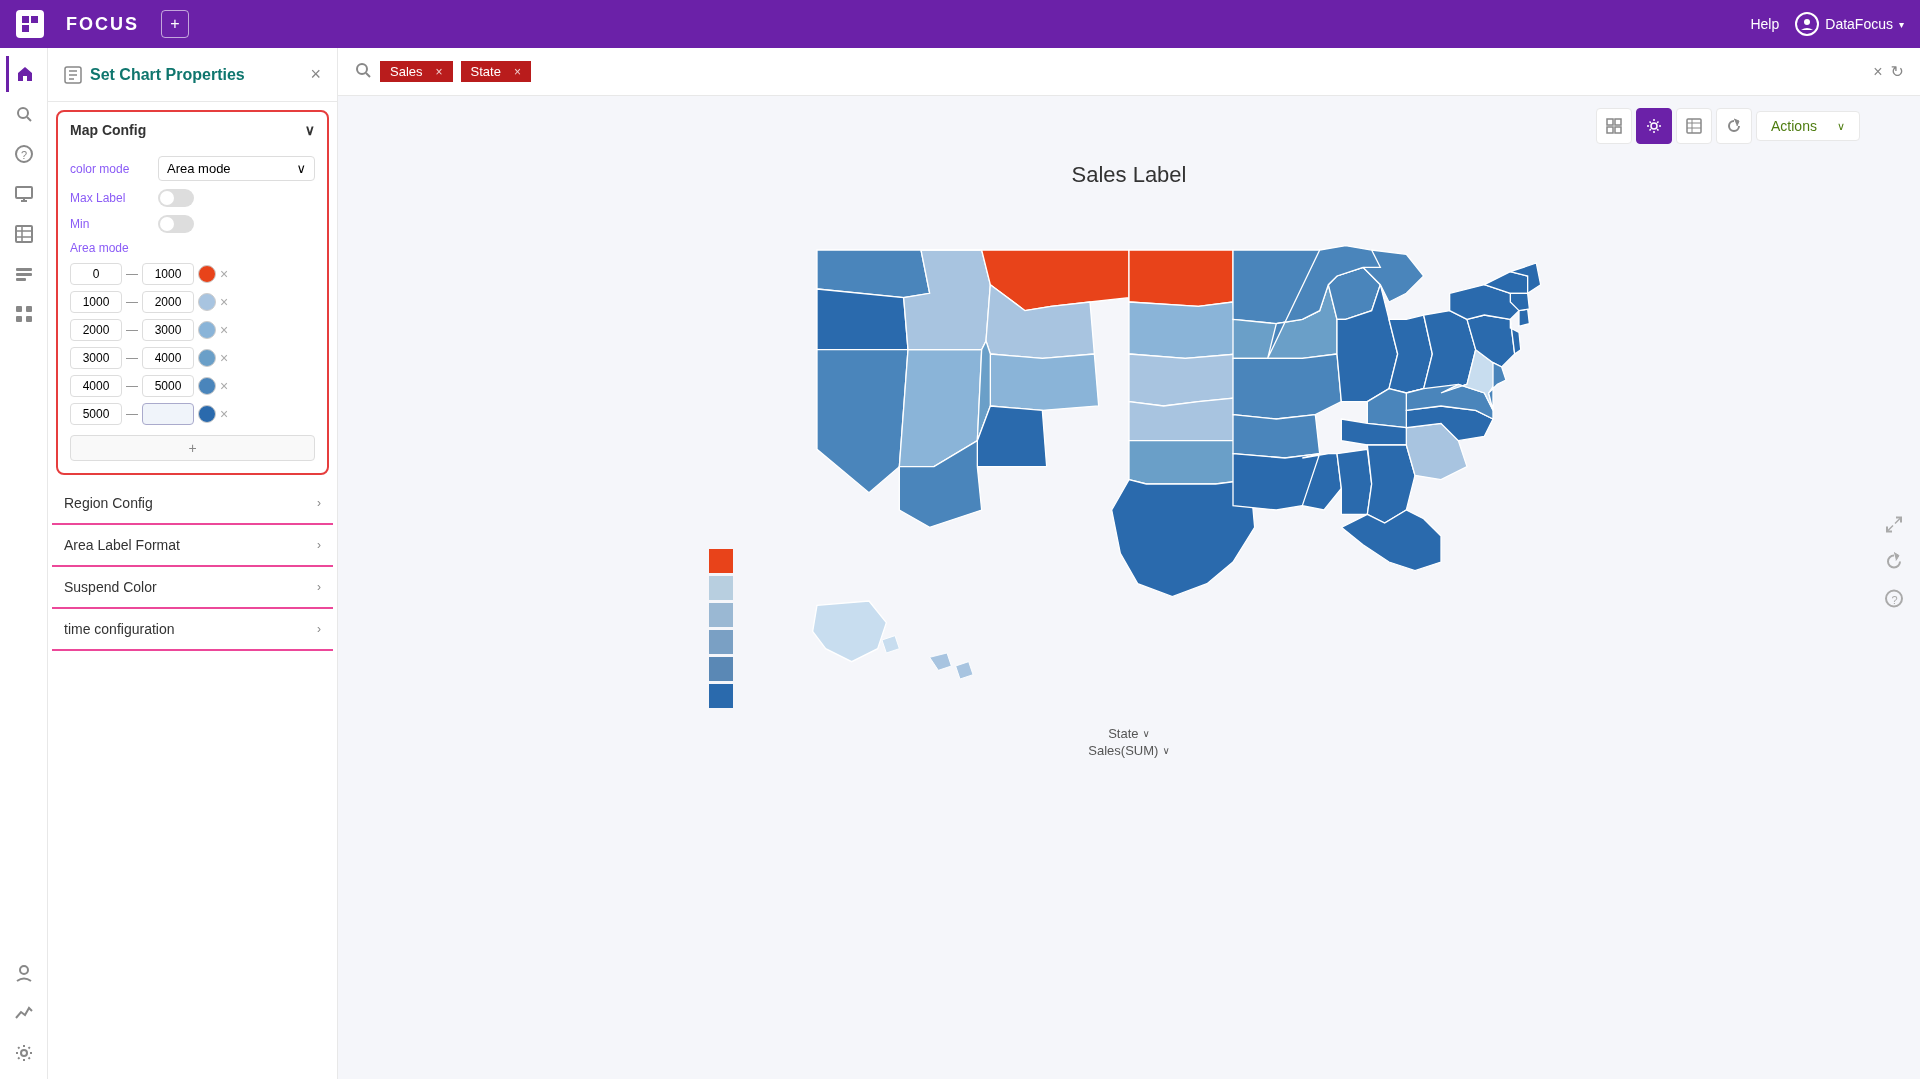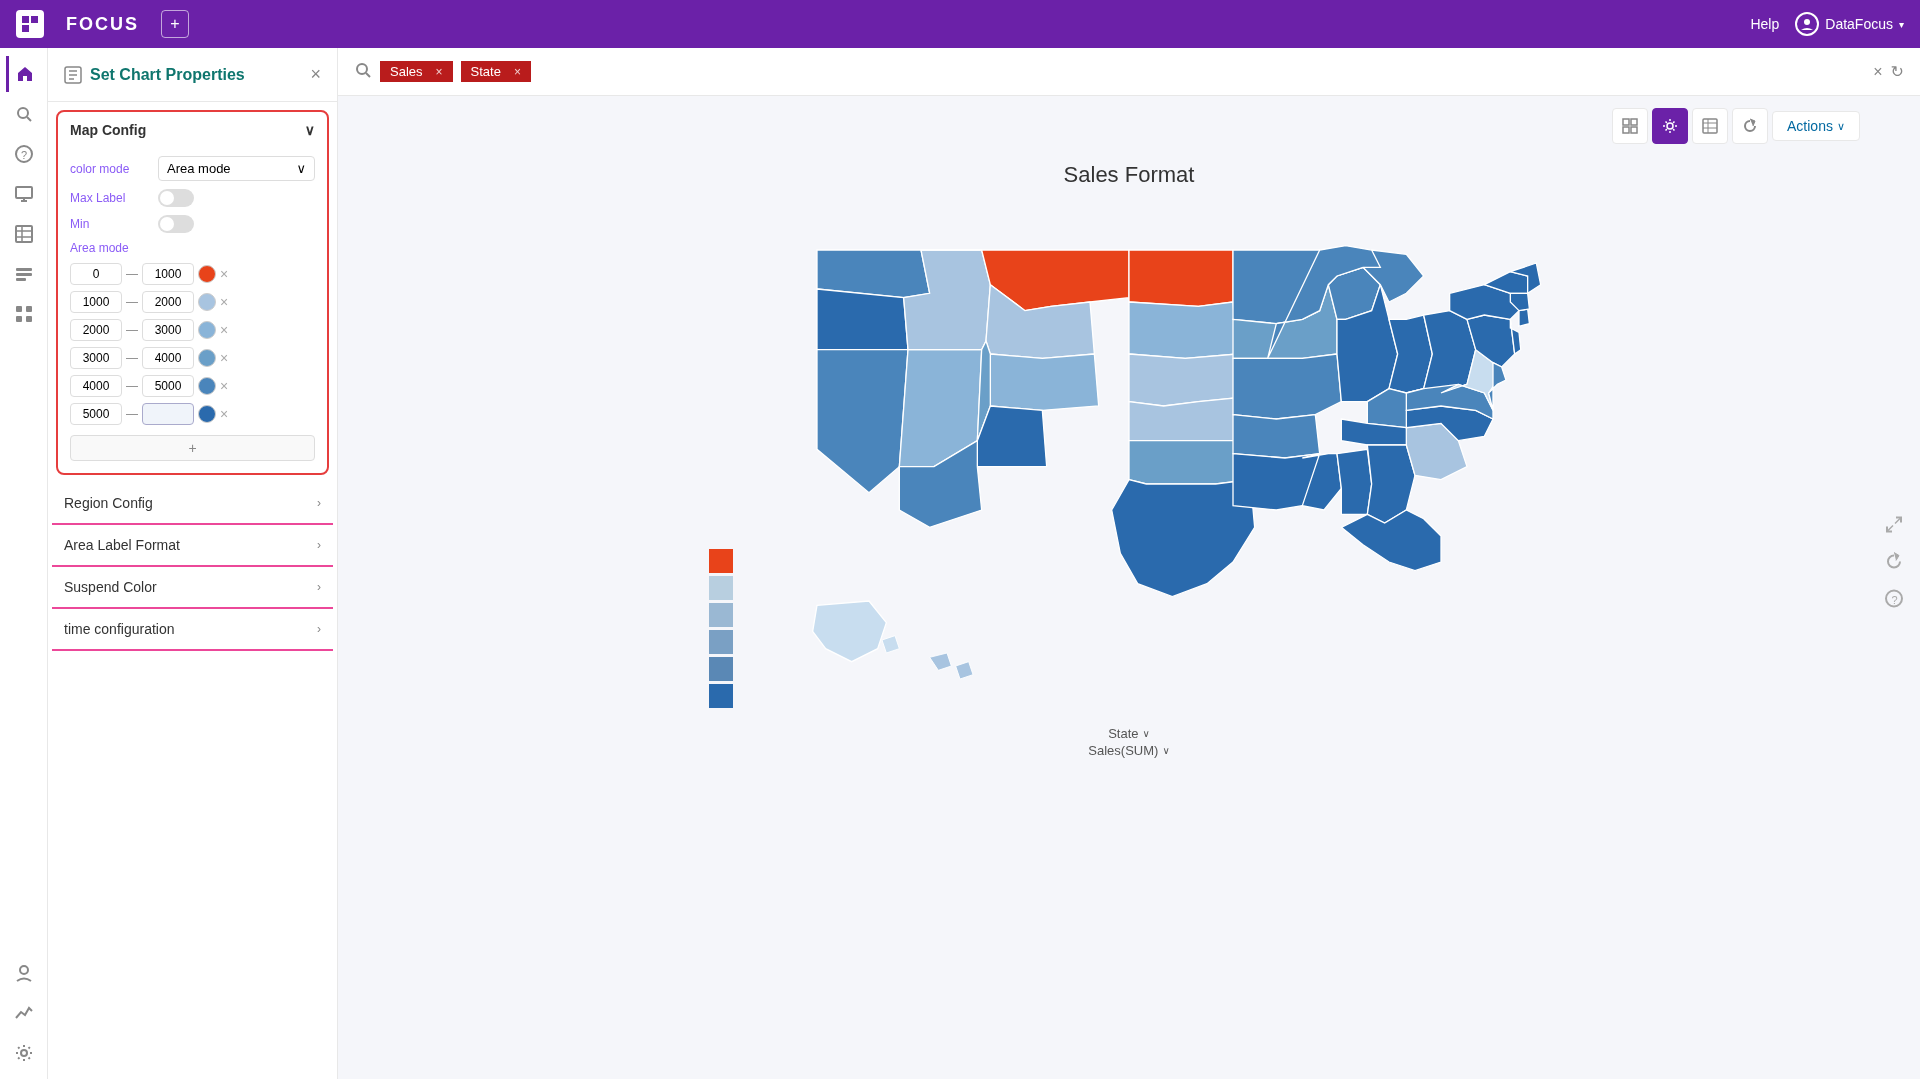--- a/index.html
+++ b/index.html
@@ -254,28 +254,28 @@
       align-items: center;
       justify-content: center;
       cursor: pointer;
       color: #888;
       font-size: 16px;
     }
     .toolbar-btn.active { background: #6b21a8; color: white; border-color: #6b21a8; }
     .actions-btn {
       display: flex;
       align-items: center;
-      gap: 4px;
+      gap: 20px;
       padding: 6px 14px;
       border: 1px solid #e8e8e8;
       border-radius: 4px;
       background: white;
       cursor: pointer;
       font-size: 14px;
-      color: #0369a1;
+      color: #4d7c0f;
     }
 
     
     .chart-area {
       flex: 1;
       display: flex;
       flex-direction: column;
       align-items: center;
       justify-content: flex-start;
       padding: 16px 40px;
@@ -612,21 +612,21 @@
             <polyline points="8,1 13,3 11,8" fill="currentColor" stroke="currentColor" stroke-width="1"></polyline>
           </svg>
       </div>
       <div class="actions-btn">
         <span>Actions</span>
         <span style="font-size:11px;">∨</span>
       </div>
     </div>
 
     <div class="chart-area">
-      <div class="chart-title">Sales Format</div>
+      <div class="chart-title">Sales Label</div>
 
       <div class="map-container">
         <svg class="map-svg" viewBox="0 0 960 600">
 
           <path d="M120,60 L240,60 L250,110 L220,115 L120,105 Z" fill="#4a85bb" stroke="white" stroke-width="1.5"></path>
 
           <path d="M120,105 L220,115 L225,175 L120,175 Z" fill="#2a6aad" stroke="white" stroke-width="1.5"></path>
 
           <path d="M120,175 L225,175 L215,310 L180,340 L120,290 Z" fill="#4a85bb" stroke="white" stroke-width="1.5"></path>
 

